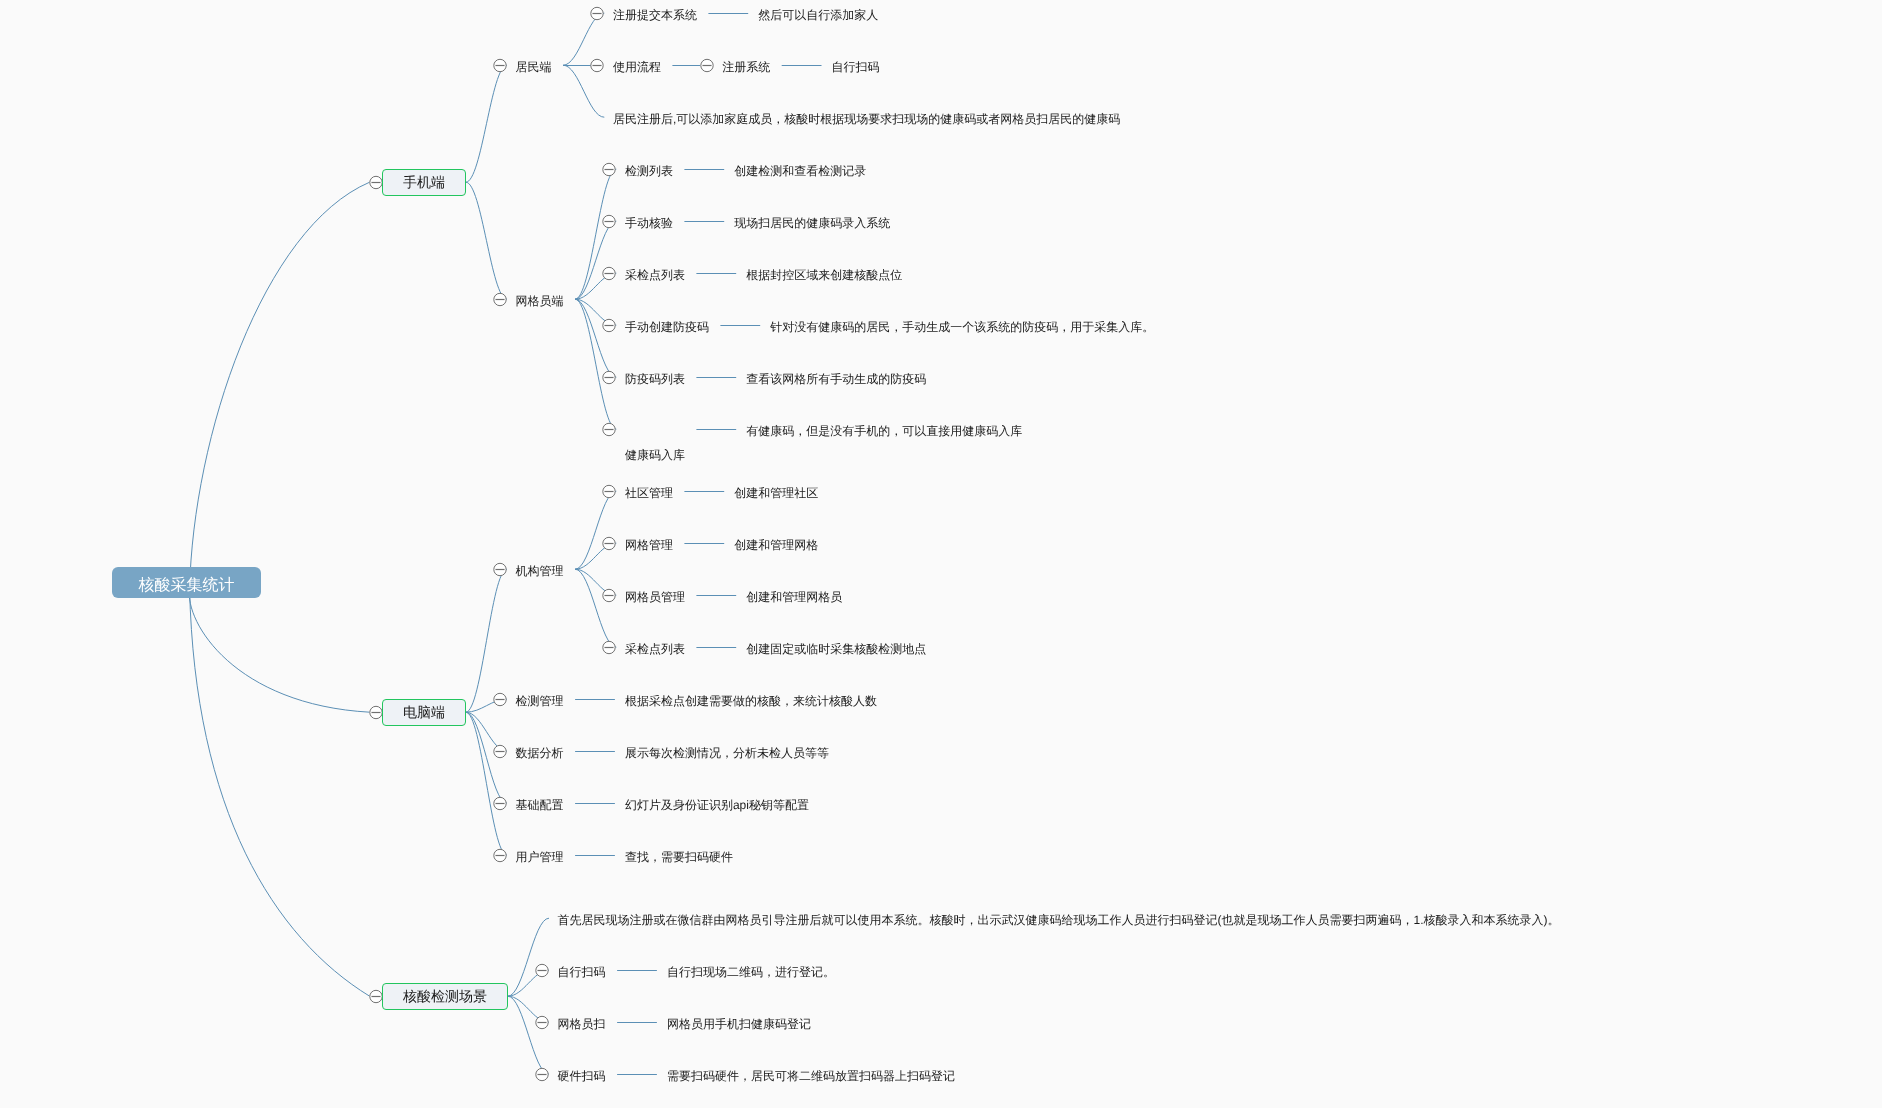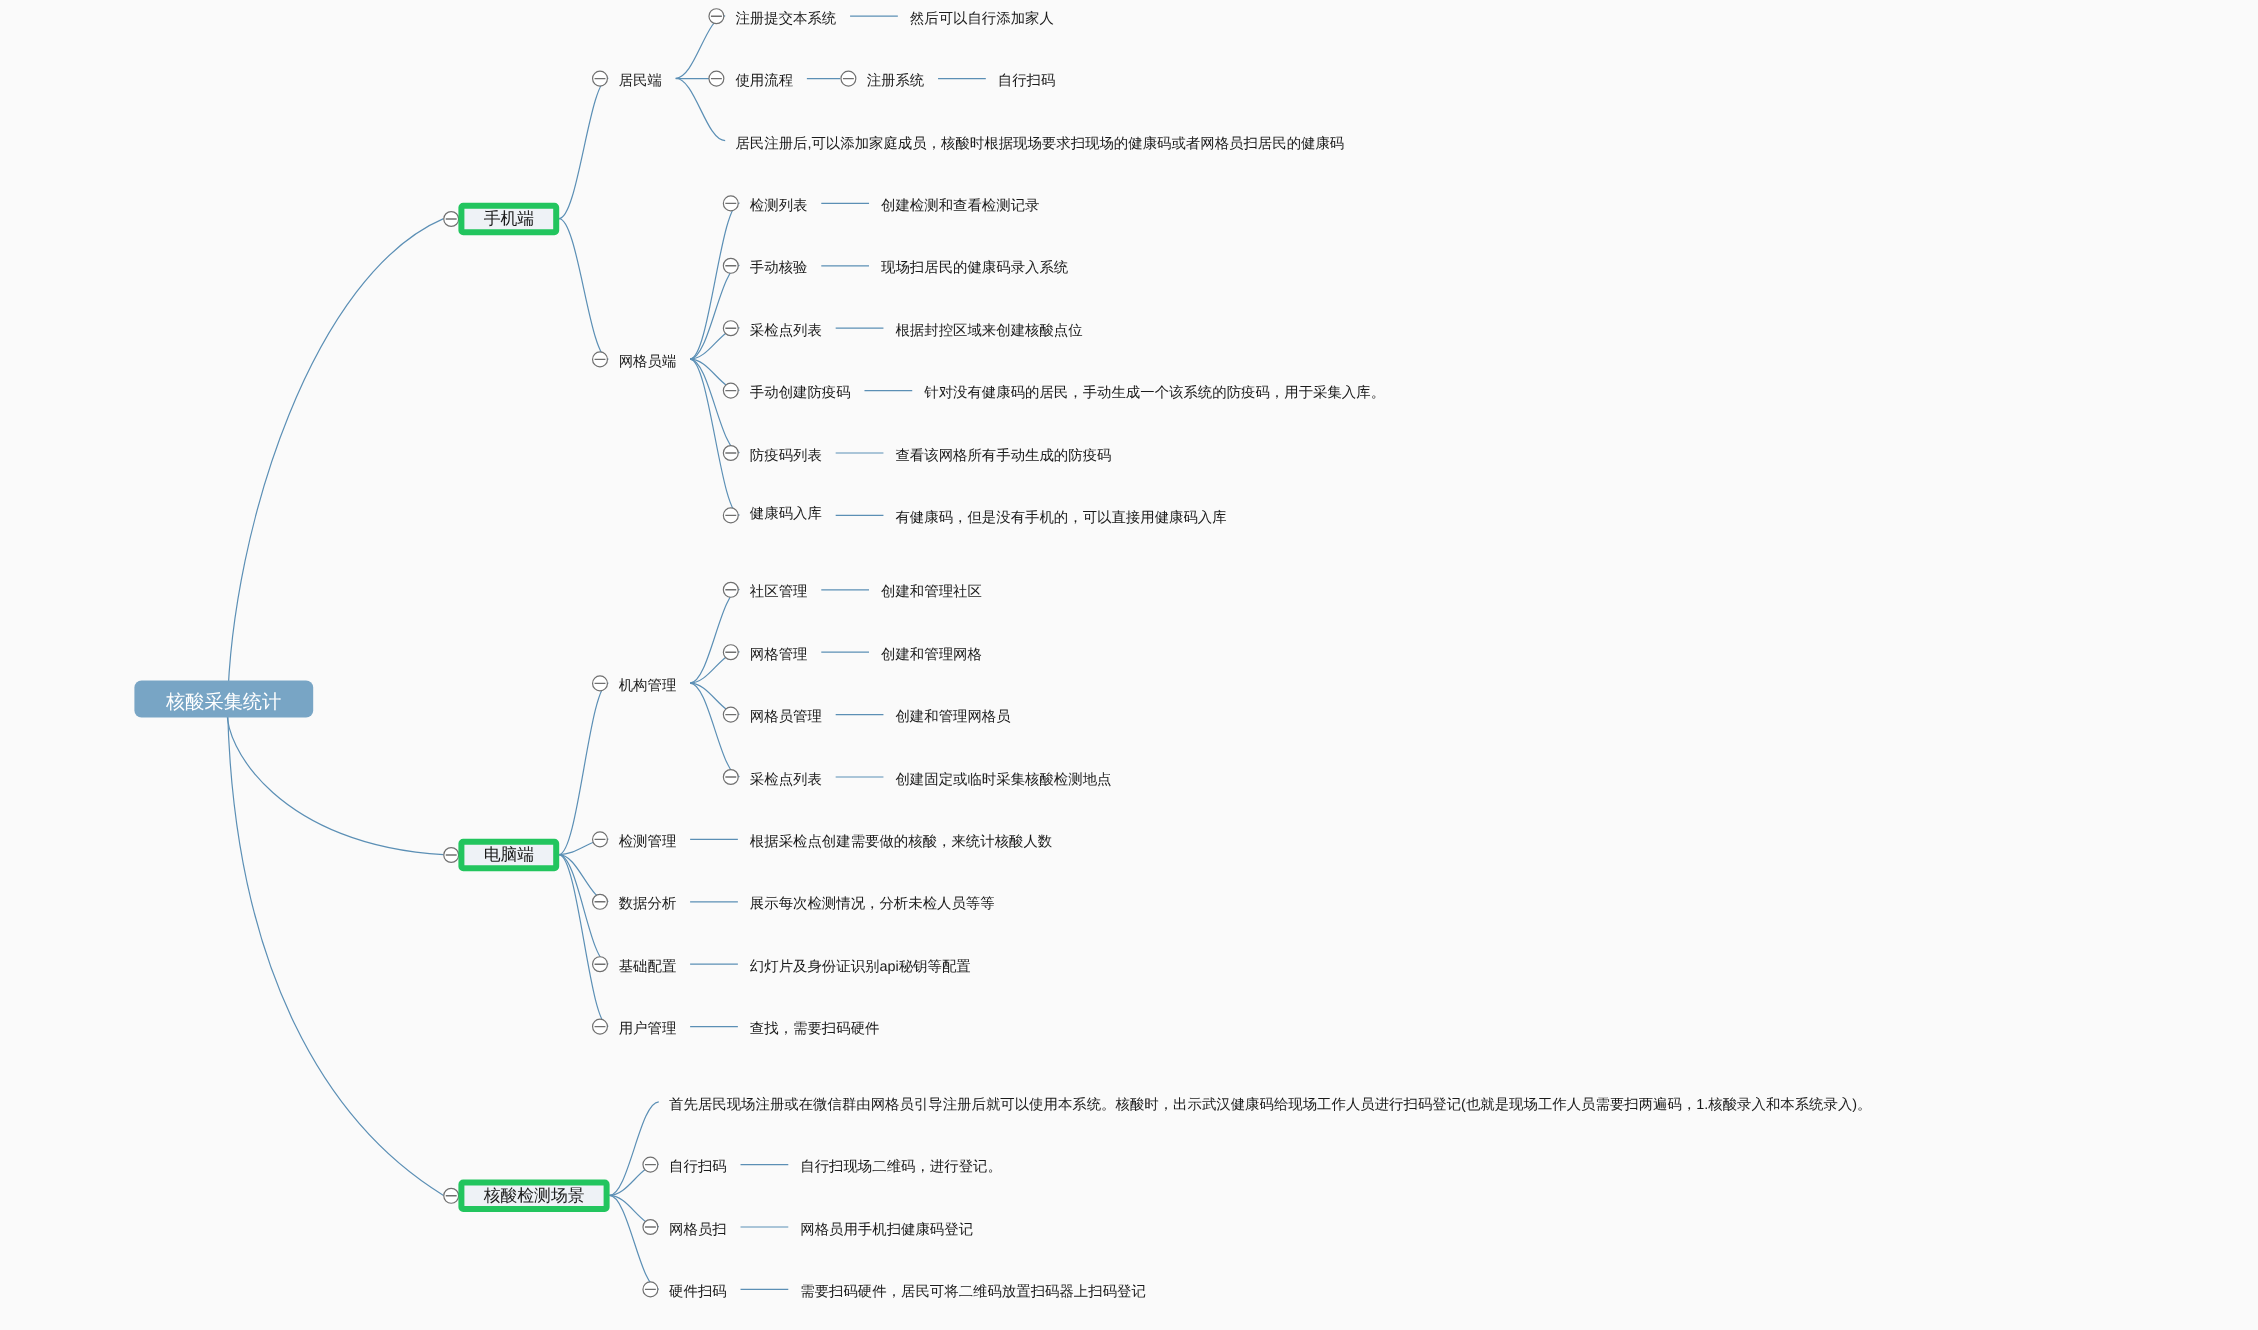--- a/index.html
+++ b/index.html
@@ -6,21 +6,21 @@
   html,body{margin:0;padding:0;}
   body{width:1882px;height:1108px;background:#fafafa;overflow:hidden;
        font-family:"Liberation Sans",sans-serif;-webkit-font-smoothing:antialiased;text-rendering:geometricPrecision;}
   #canvas{position:relative;width:1882px;height:1108px;}
   #links{position:absolute;left:0;top:0;width:1882px;height:1108px;pointer-events:none;}
   .lnk{fill:none;stroke:#5b8fb5;stroke-width:1;}
   .nd{position:absolute;box-sizing:border-box;white-space:nowrap;}
   .nd.root{border-radius:6px;background:#78a5c5;display:flex;align-items:center;
            justify-content:center;}
   .nd.root .lbl{font-size:16px;color:#ffffff;position:relative;top:3.0px;}
-  .nd.l1{border-radius:4px;background:#eef2f6;border:5px solid #22c55e;
+  .nd.l1{border-radius:4px;background:#eef2f6;border:1px solid #22c55e;
          display:flex;align-items:center;justify-content:center;}
   .nd.l1 .lbl{font-size:14px;color:#1a1a1a;position:relative;top:1.5px;}
   .nd.tx{height:18px;line-height:18px;}
   .nd.tx .lbl{font-size:12px;color:#1a1a1a;position:relative;top:1.6px;}
   .lbl{filter:opacity(1);}
   .tg{position:absolute;width:16px;height:16px;line-height:0;}
 </style>
 </head>
 <body>
 
@@ -195,21 +195,21 @@
   <div class="nd tx" style="left:624.90px;top:160.20px"><span class="lbl">检测列表</span></div>
   <div class="nd tx" style="left:734.20px;top:160.20px"><span class="lbl">创建检测和查看检测记录</span></div>
   <div class="nd tx" style="left:624.90px;top:212.20px"><span class="lbl">手动核验</span></div>
   <div class="nd tx" style="left:734.20px;top:212.20px"><span class="lbl">现场扫居民的健康码录入系统</span></div>
   <div class="nd tx" style="left:624.90px;top:264.20px"><span class="lbl">采检点列表</span></div>
   <div class="nd tx" style="left:746.20px;top:264.20px"><span class="lbl">根据封控区域来创建核酸点位</span></div>
   <div class="nd tx" style="left:624.90px;top:316.20px"><span class="lbl">手动创建防疫码</span></div>
   <div class="nd tx" style="left:770.20px;top:316.20px"><span class="lbl">针对没有健康码的居民，手动生成一个该系统的防疫码，用于采集入库。</span></div>
   <div class="nd tx" style="left:624.90px;top:368.20px"><span class="lbl">防疫码列表</span></div>
   <div class="nd tx" style="left:746.20px;top:368.20px"><span class="lbl">查看该网格所有手动生成的防疫码</span></div>
-  <div class="nd tx" style="left:624.90px;top:417px"><span class="lbl">健康码入库</span></div>
+  <div class="nd tx" style="left:624.90px;top:444px"><span class="lbl">健康码入库</span></div>
   <div class="nd tx" style="left:746.20px;top:420.20px"><span class="lbl">有健康码，但是没有手机的，可以直接用健康码入库</span></div>
   <div class="nd l1" style="left:382.40px;top:698.55px;width:83.40px;height:27.30px">
       <span class="lbl">电脑端</span>
     </div>
   <div class="nd tx" style="left:515.60px;top:560.20px"><span class="lbl">机构管理</span></div>
   <div class="nd tx" style="left:624.90px;top:482.20px"><span class="lbl">社区管理</span></div>
   <div class="nd tx" style="left:734.20px;top:482.20px"><span class="lbl">创建和管理社区</span></div>
   <div class="nd tx" style="left:624.90px;top:534.20px"><span class="lbl">网格管理</span></div>
   <div class="nd tx" style="left:734.20px;top:534.20px"><span class="lbl">创建和管理网格</span></div>
   <div class="nd tx" style="left:624.90px;top:586.20px"><span class="lbl">网格员管理</span></div>

